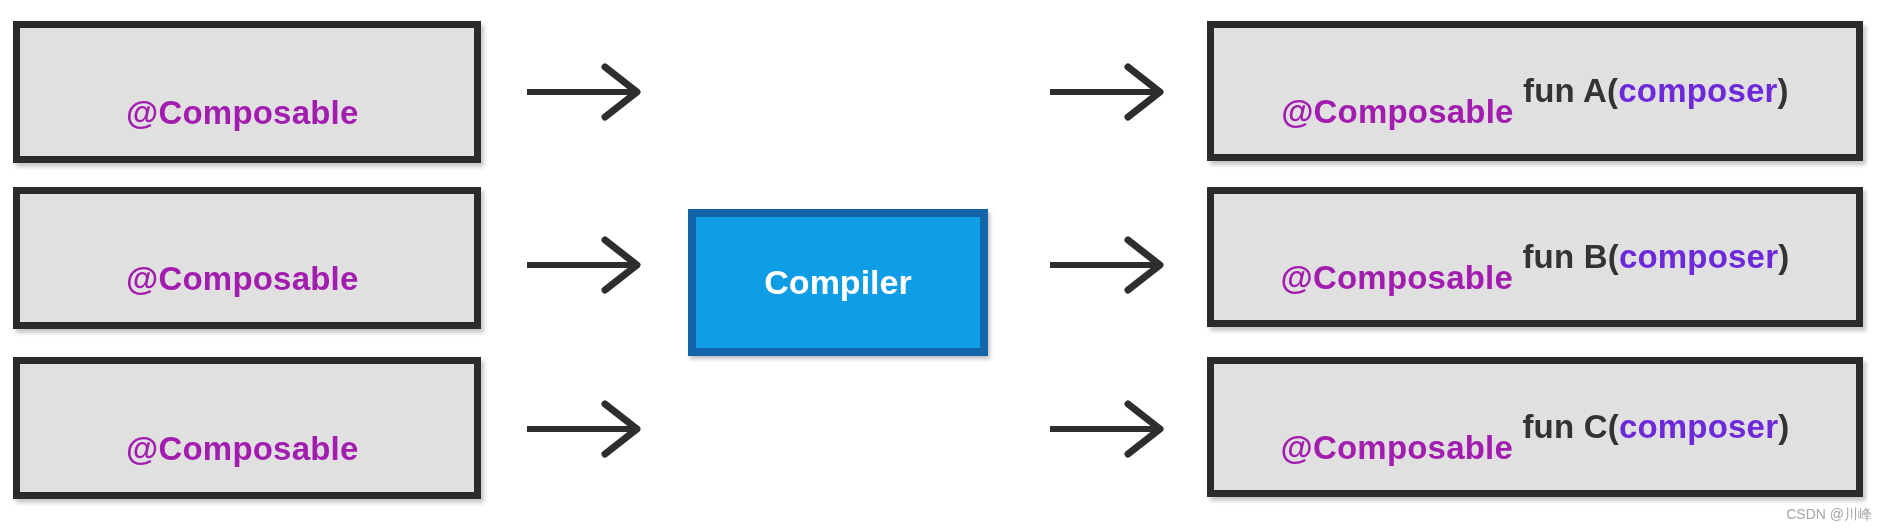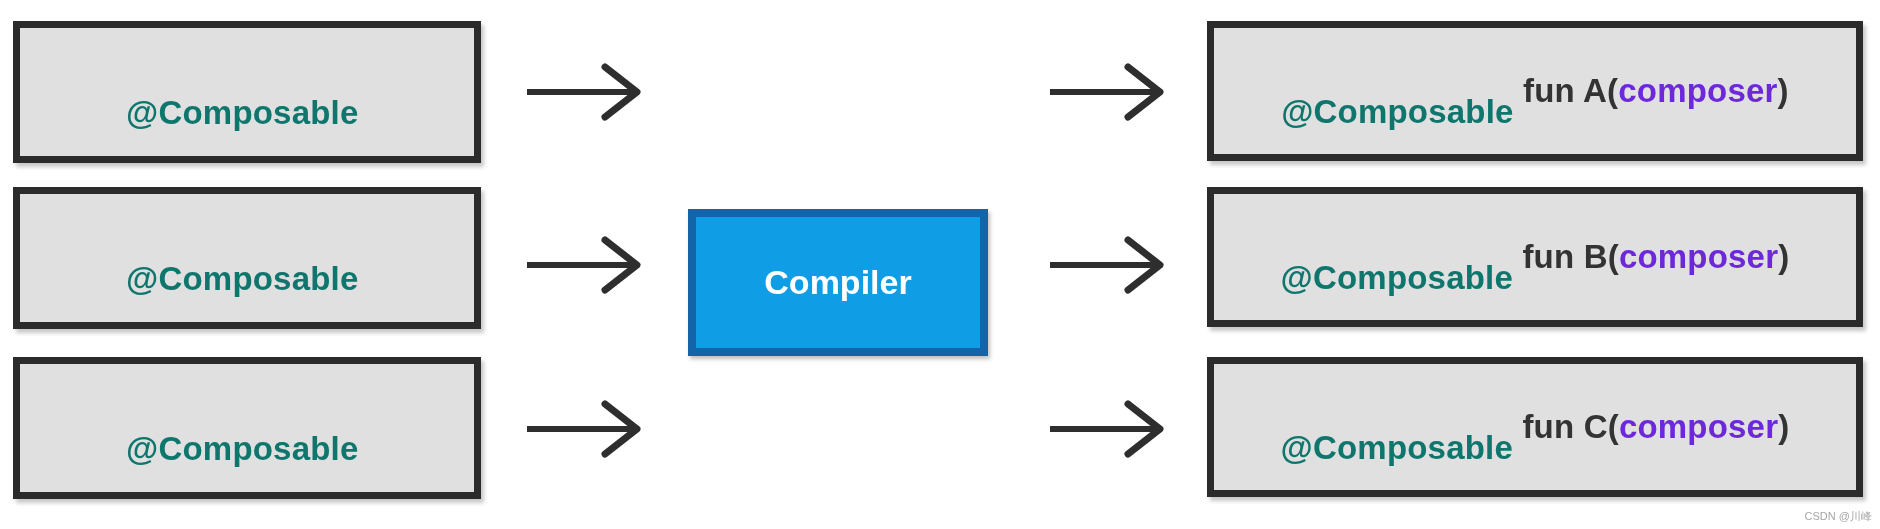--- a/index.html
+++ b/index.html
@@ -27,21 +27,21 @@
     white-space: nowrap;
     font-size: 33px;
     font-weight: 700;
     letter-spacing: 0.2px;
   }
   .left-col  { left: 13px;  width: 468px; height: 142px; }
   .right-col { left: 1207px; width: 656px; height: 140px; }
   .row-a { top: 21px; }
   .row-b { top: 187px; }
   .row-c { top: 357px; }
-  .annotation { color: #0f766e; margin-top: 42px; }
+  .annotation { color: #a21caf; margin-top: 42px; }
   .code-dark  { color: #333333; }
   .code-black { color: #6d28d9; text-align: center; }
   .sp { white-space: pre; }
   .compiler-box {
     position: absolute;
     left: 688px;
     top: 209px;
     width: 300px;
     height: 147px;
     box-sizing: border-box;
@@ -63,21 +63,21 @@
   .arrow svg { display: block; width: 100%; height: 100%; }
   .arrow-left-col  { left: 523px; }
   .arrow-right-col { left: 1046px; }
   .arrow-row-a { top: 61px; }
   .arrow-row-b { top: 234px; }
   .arrow-row-c { top: 398px; }
   .watermark {
     position: absolute;
     right: 8px;
     bottom: 5px;
-    font-size: 11px;
+    font-size: 14px;
     font-weight: 400;
     color: #a6a6a6;
     text-shadow: 0 0 2px #ffffff;
   }
 </style>
 </head>
 <body>
 
 <div class="stage">
 

